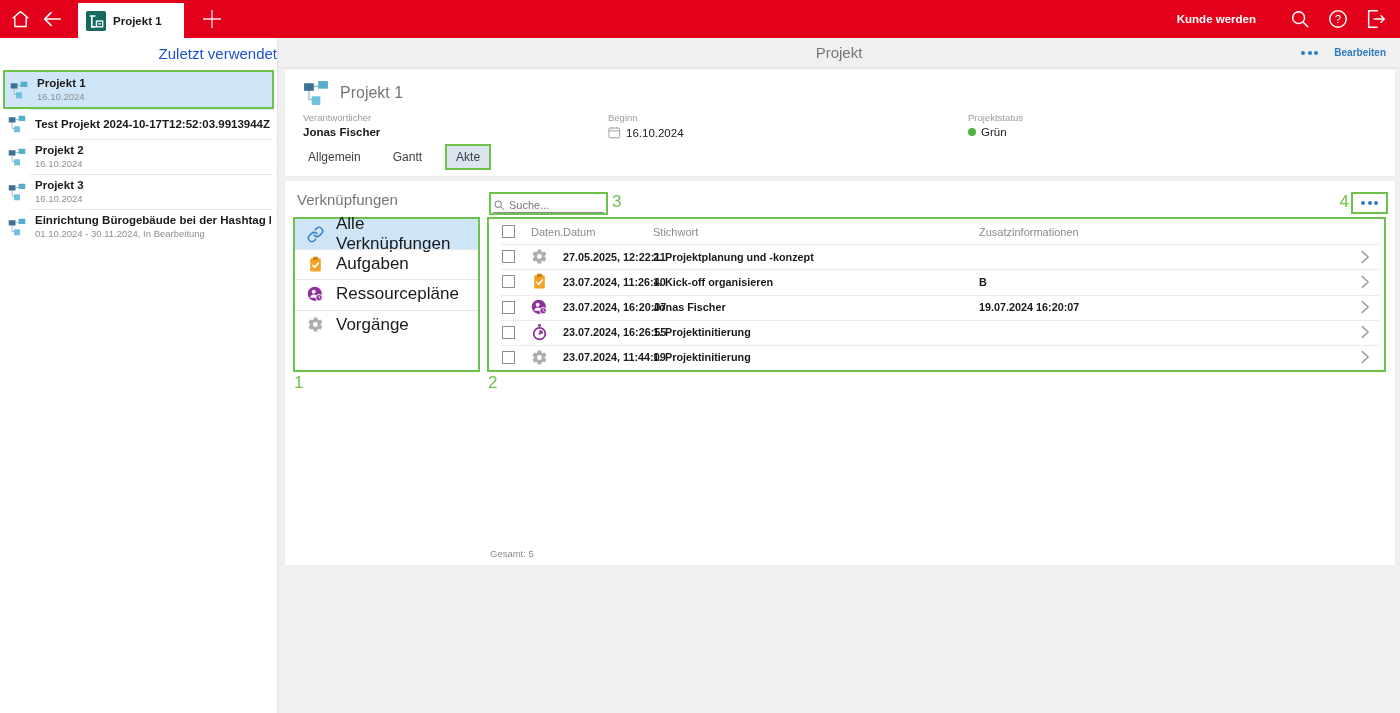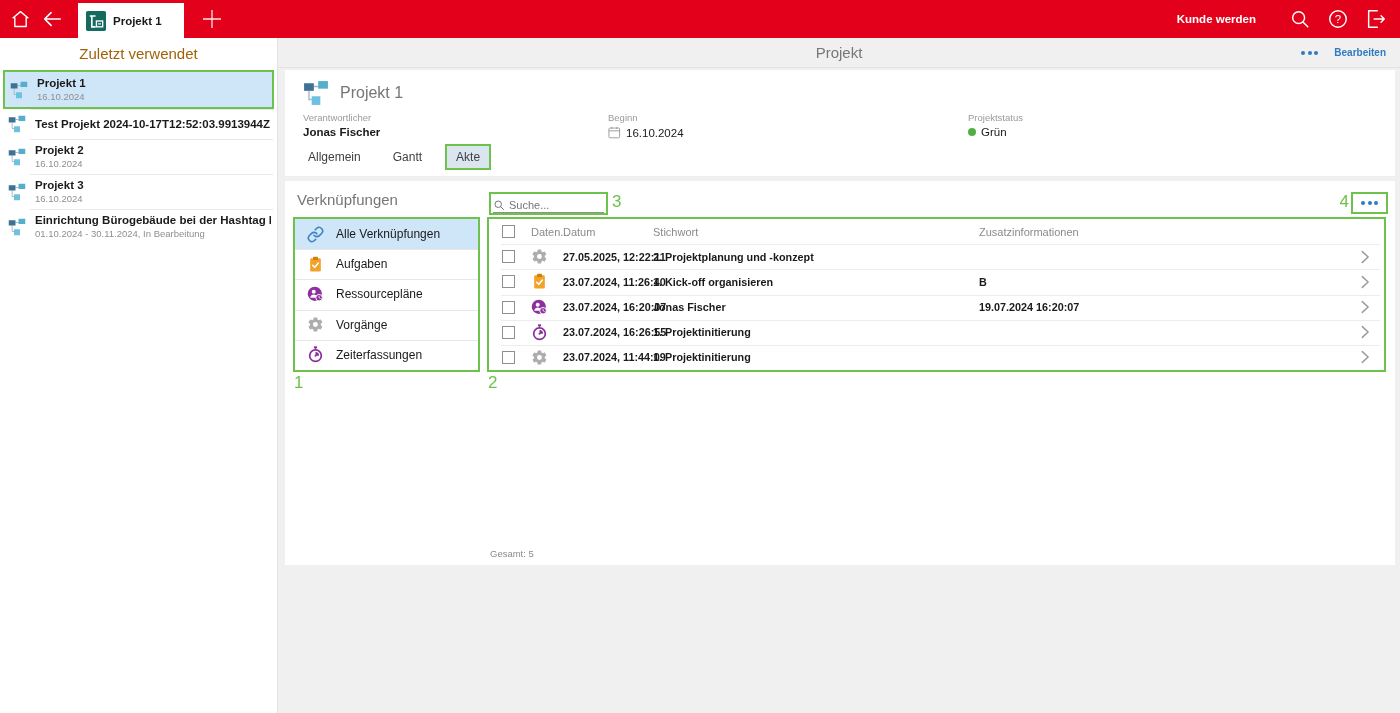--- a/index.html
+++ b/index.html
@@ -15,21 +15,21 @@
     display:flex; align-items:center; padding:0 8px; color:#1a1a1a; }
   .tb-tab .logo { width:20px; height:20px; margin-right:7px; flex:0 0 auto; }
   .tb-tab-title { font-size:11.5px; font-weight:700; white-space:nowrap; }
   .tb-plus { margin-left:16px; }
   .tb-right { margin-left:auto; display:flex; align-items:center; gap:14px; padding-right:12px; }
   .tb-kunde { font-size:11.5px; font-weight:700; cursor:pointer; margin-right:18px; }
 
   
   .sidebar { position:absolute; left:0; top:38px; width:278px; height:675px;
     background:#fff; border-right:1px solid #e2e2e2; }
-  .sb-title { text-align:center; color:#a16207; font-size:15px; padding-top:7px; }
+  .sb-title { text-align:right; color:#1d4ed8; font-size:15px; padding-top:7px; }
   .recent-list { margin-top:8px; }
   .s-item { position:relative; display:flex; align-items:center; padding:5px 6px 5px 8px;
     cursor:pointer; min-height:30px; }
   .s-item.sep::before { content:""; position:absolute; top:0; left:30px; right:4px; height:1px; background:#e8e8e8; }
   .s-item.selected { border:2px solid #6cc24a; background:#cfe5f8; margin:0 3px; padding-left:5px; }
   .s-ico { width:18px; height:18px; margin-right:9px; flex:0 0 auto; }
   .s-txt { min-width:0; }
   .s-title { font-size:11.5px; font-weight:700; color:#1a1a1a; white-space:nowrap; overflow:hidden; }
   .s-sub { font-size:9.5px; color:#8f8f8f; margin-top:2px; }
 
@@ -62,21 +62,21 @@
   .ptab { color:#404040; font-size:12px; cursor:pointer; padding:4px 9px; margin-right:14px; }
   .ptab.active { background:#dbe5ef; border:2px solid #6cc24a; margin-right:4px; }
 
   
   .lp-title { position:absolute; left:12px; top:10px; font-size:15px; color:#767676; }
   .nav-box { position:absolute; left:8px; top:36px; width:187px; height:155px; border:2px solid #6cc24a; background:#fff; }
   .nav-item { position:relative; height:30.2px; display:flex; align-items:center; padding-left:12px; cursor:pointer; }
   .nav-item + .nav-item::before { content:""; position:absolute; left:0; right:0; top:0; height:1px; background:#e6e6e6; }
   .nav-item.selected { background:#cfe5f8; }
   .nav-ico { width:17px; height:17px; margin-right:12px; flex:0 0 auto; }
-  .nav-label { font-size:12px; color:#1a1a1a;text-align:right; }
+  .nav-label { font-size:17px; color:#1a1a1a; }
 
   
   .search-box { position:absolute; left:204px; top:11px; width:119px; height:23px; border:2px solid #6cc24a;
     display:flex; align-items:flex-end; background:#fff; }
   .search-inner { display:flex; align-items:center; width:100%; border-bottom:1px solid #8f8f8f; margin:0 2px; padding-bottom:1px; }
   .search-inner svg { flex:0 0 auto; }
   .search-input { border:none; outline:none; width:92px; font-size:11px; color:#555;
     font-family:"Liberation Sans",sans-serif; margin-left:4px; background:transparent; }
   .search-input::placeholder { color:#767676; }
   .more-box { position:absolute; right:7px; top:11px; width:37px; height:22px; border:2px solid #6cc24a;
@@ -335,26 +335,20 @@
     <span class="nav-label">Ressourcepläne</span>
   </div>
 
   <div class="nav-item">
     <svg class="nav-ico">
             <use href="#gear-icon" xlink:href="#gear-icon"></use>
           </svg>
     <span class="nav-label">Vorgänge</span>
   </div>
 
-  <div class="nav-item">
-    <svg class="nav-ico">
-            <use href="#stopwatch-icon" xlink:href="#stopwatch-icon"></use>
-          </svg>
-    <span class="nav-label">Zeiterfassungen</span>
-  </div>
 </div>
     <div class="ann ann1">1</div>
 
     <div class="search-box">
       <div class="search-inner">
         <svg width="12" height="12" viewBox="0 0 24 24">
             <circle cx="10.5" cy="10.5" r="6.5" fill="none" stroke="#767676" stroke-width="2"></circle>
             <line x1="15.5" y1="15.5" x2="21" y2="21" stroke="#767676" stroke-width="2" stroke-linecap="round"></line>
           </svg>
         <input class="search-input" placeholder="Suche..." style="">

